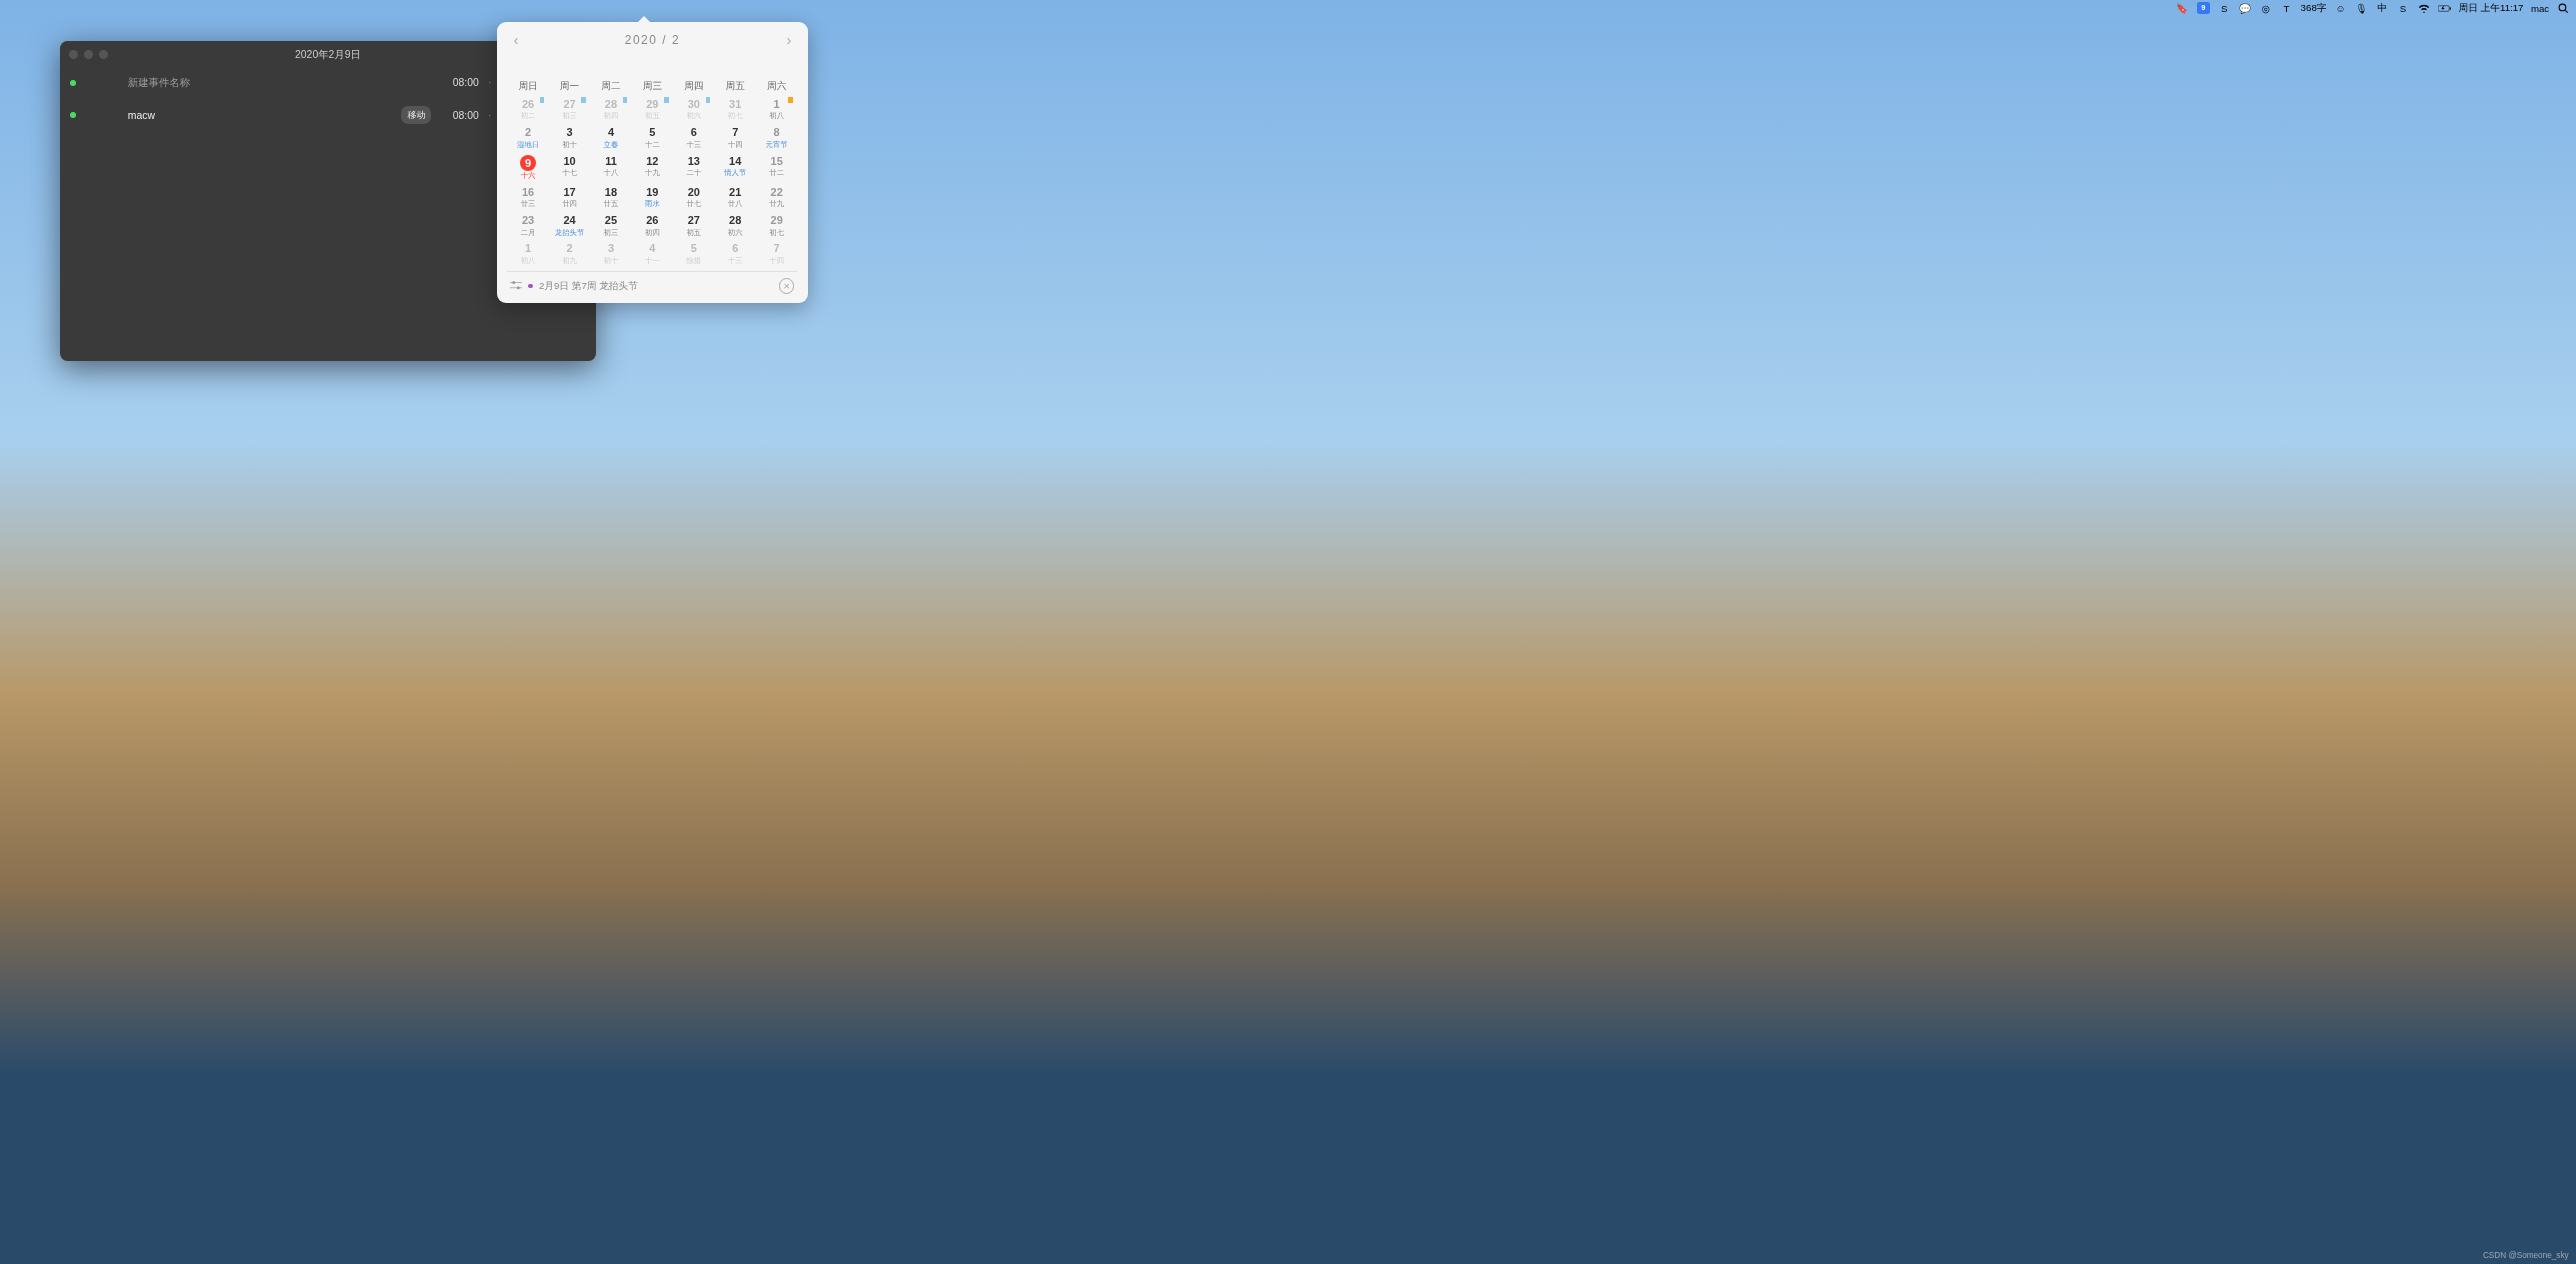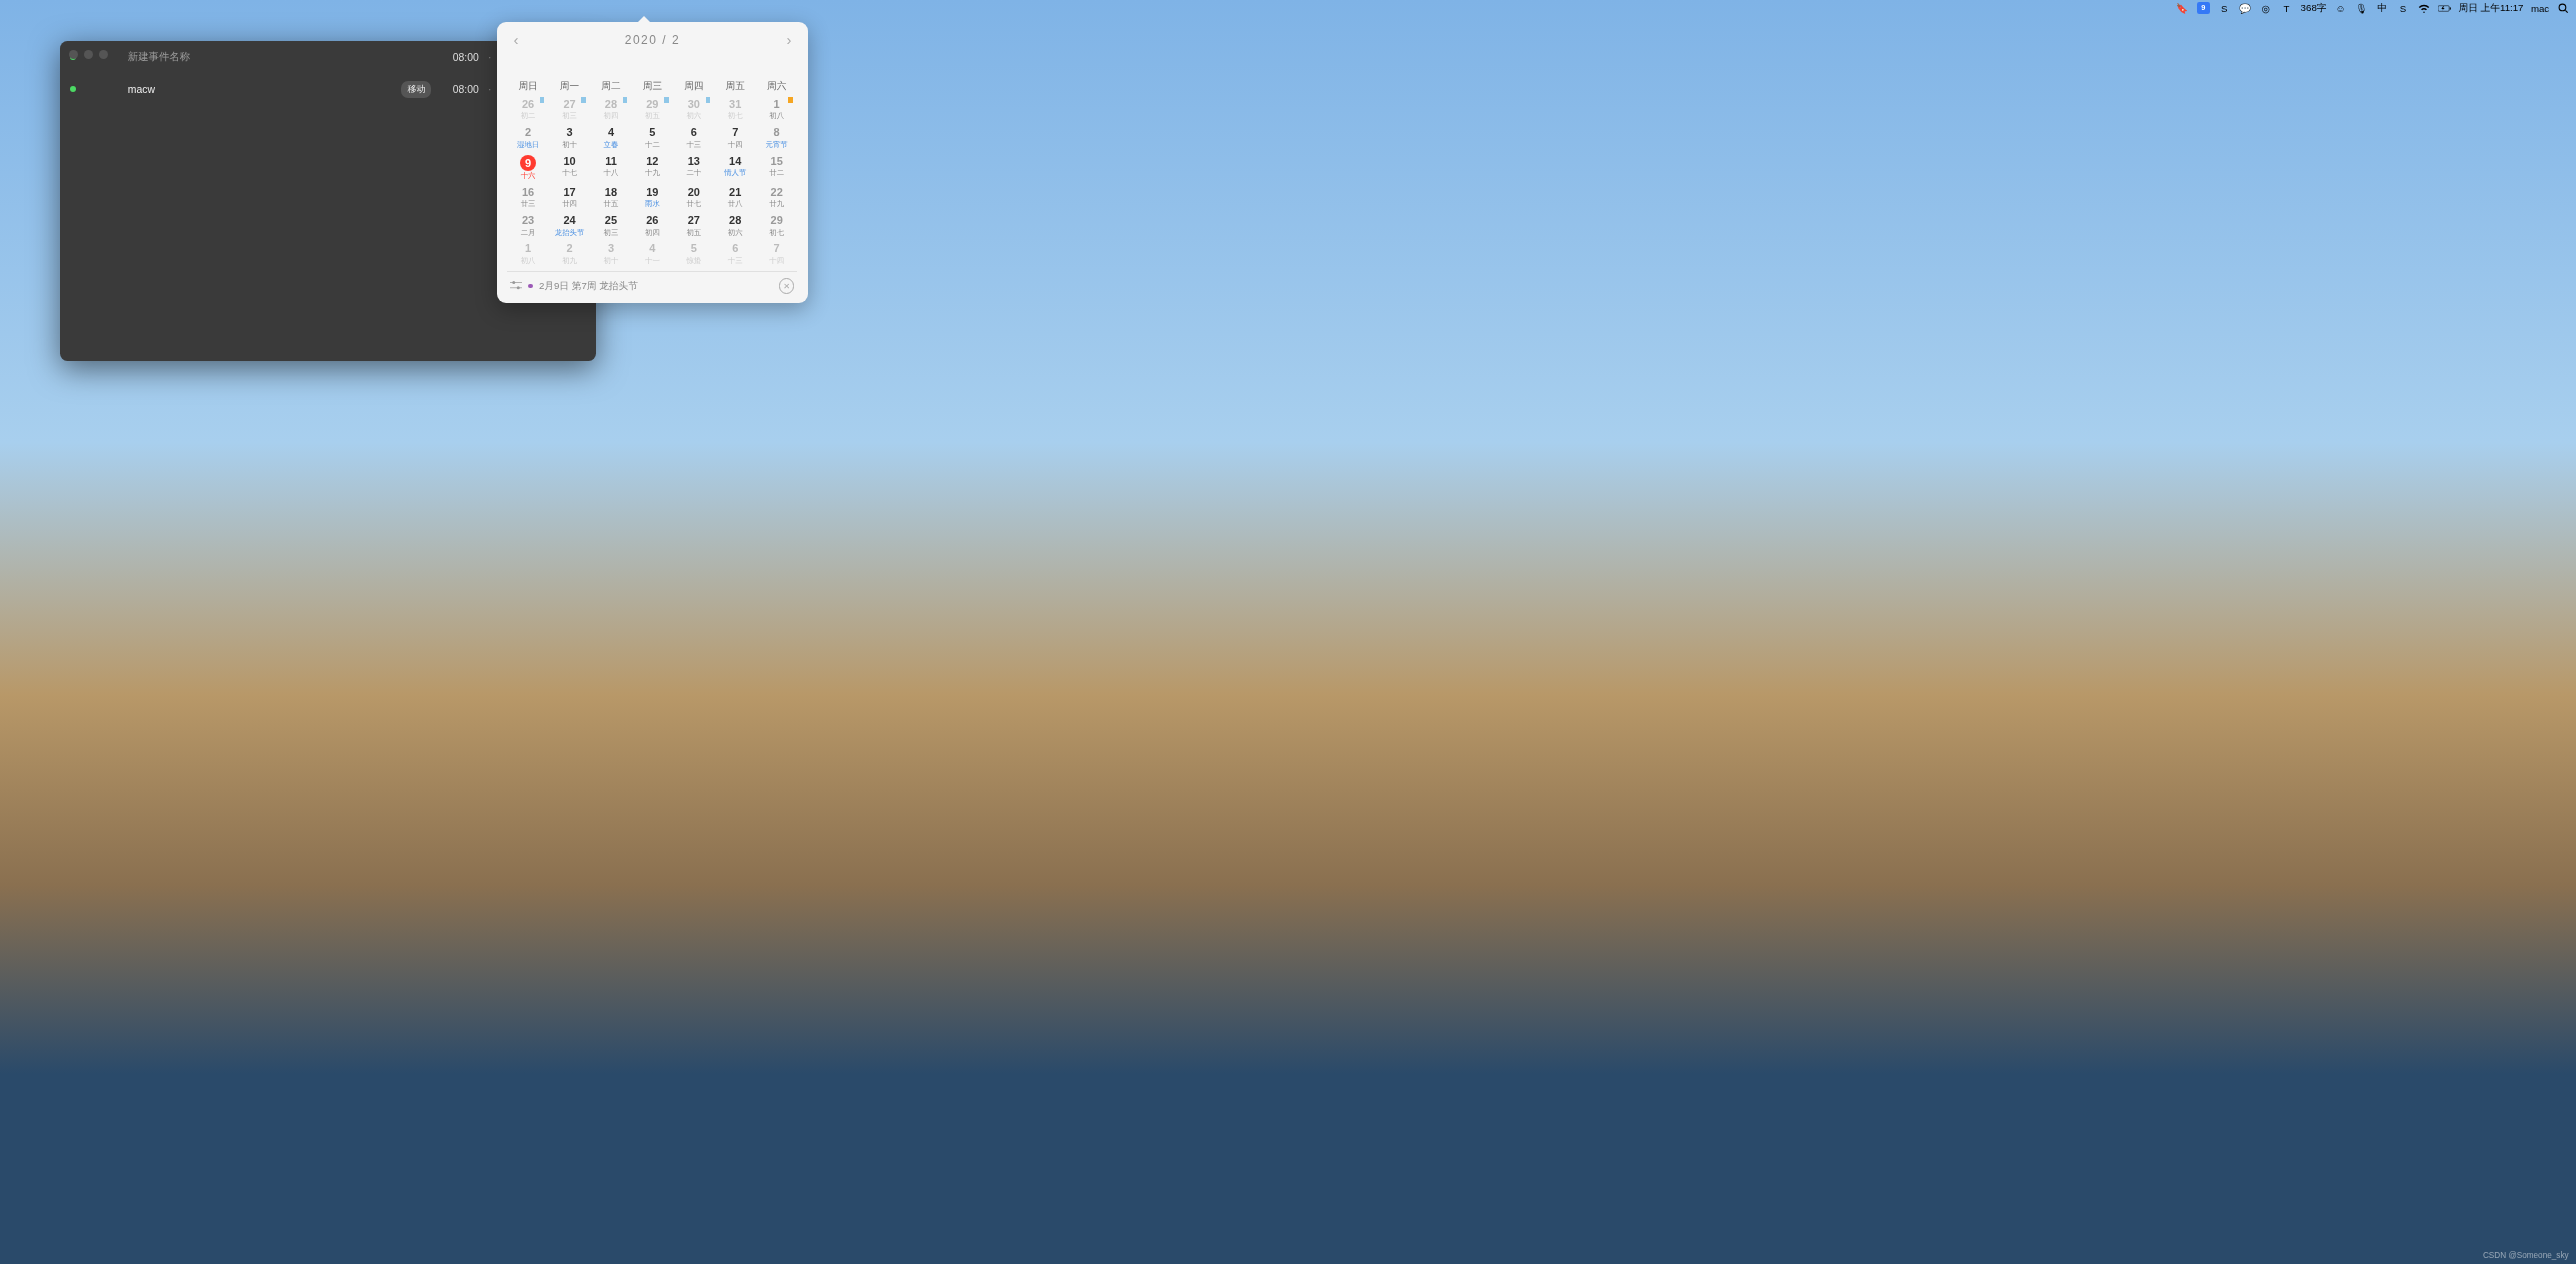--- a/index.html
+++ b/index.html
@@ -84,20 +84,21 @@
       </svg>
   </span>
 </div>
 
 <div class="window">
   <div class="traffic">
       <span></span>
       <span></span>
       <span></span>
     </div>
+  <div class="win-title">2020年2月9日</div>
   <div id="events">
       <div class="event-row">
         <span class="dot"></span>
         <span class="name ">新建事件名称</span>
         <span class="time">08:00</span>
         <span class="sep">·</span>
         <span class="time">09:00</span>
         <span class="cat">工作</span>
       </div>
       <div class="event-row">

